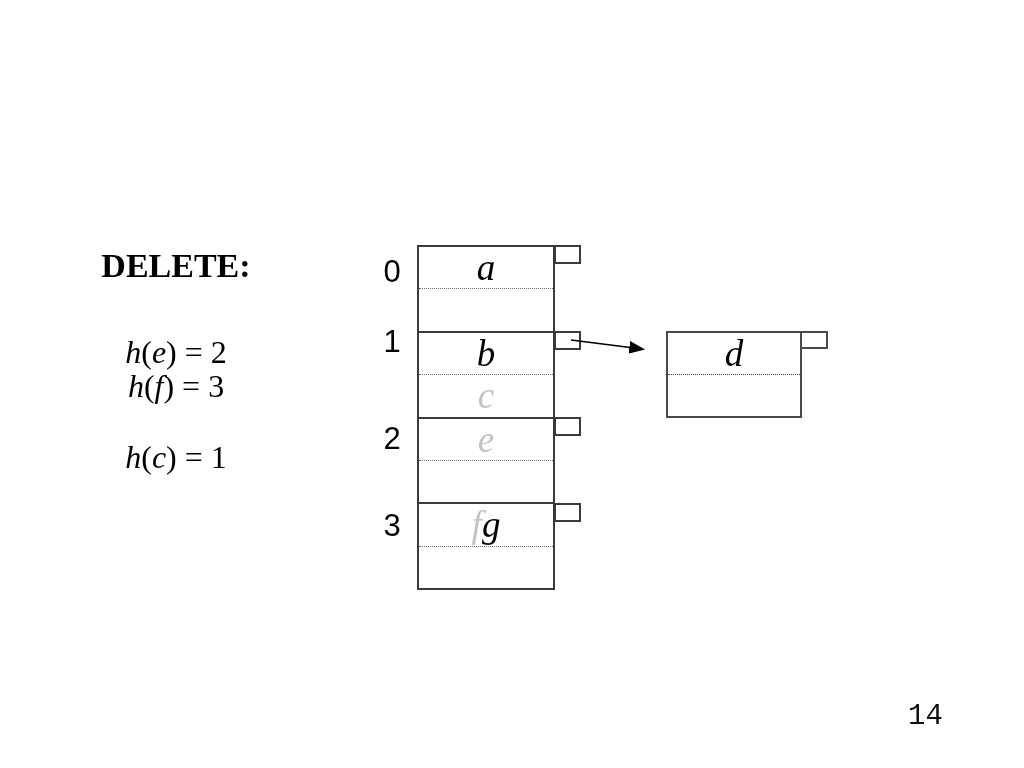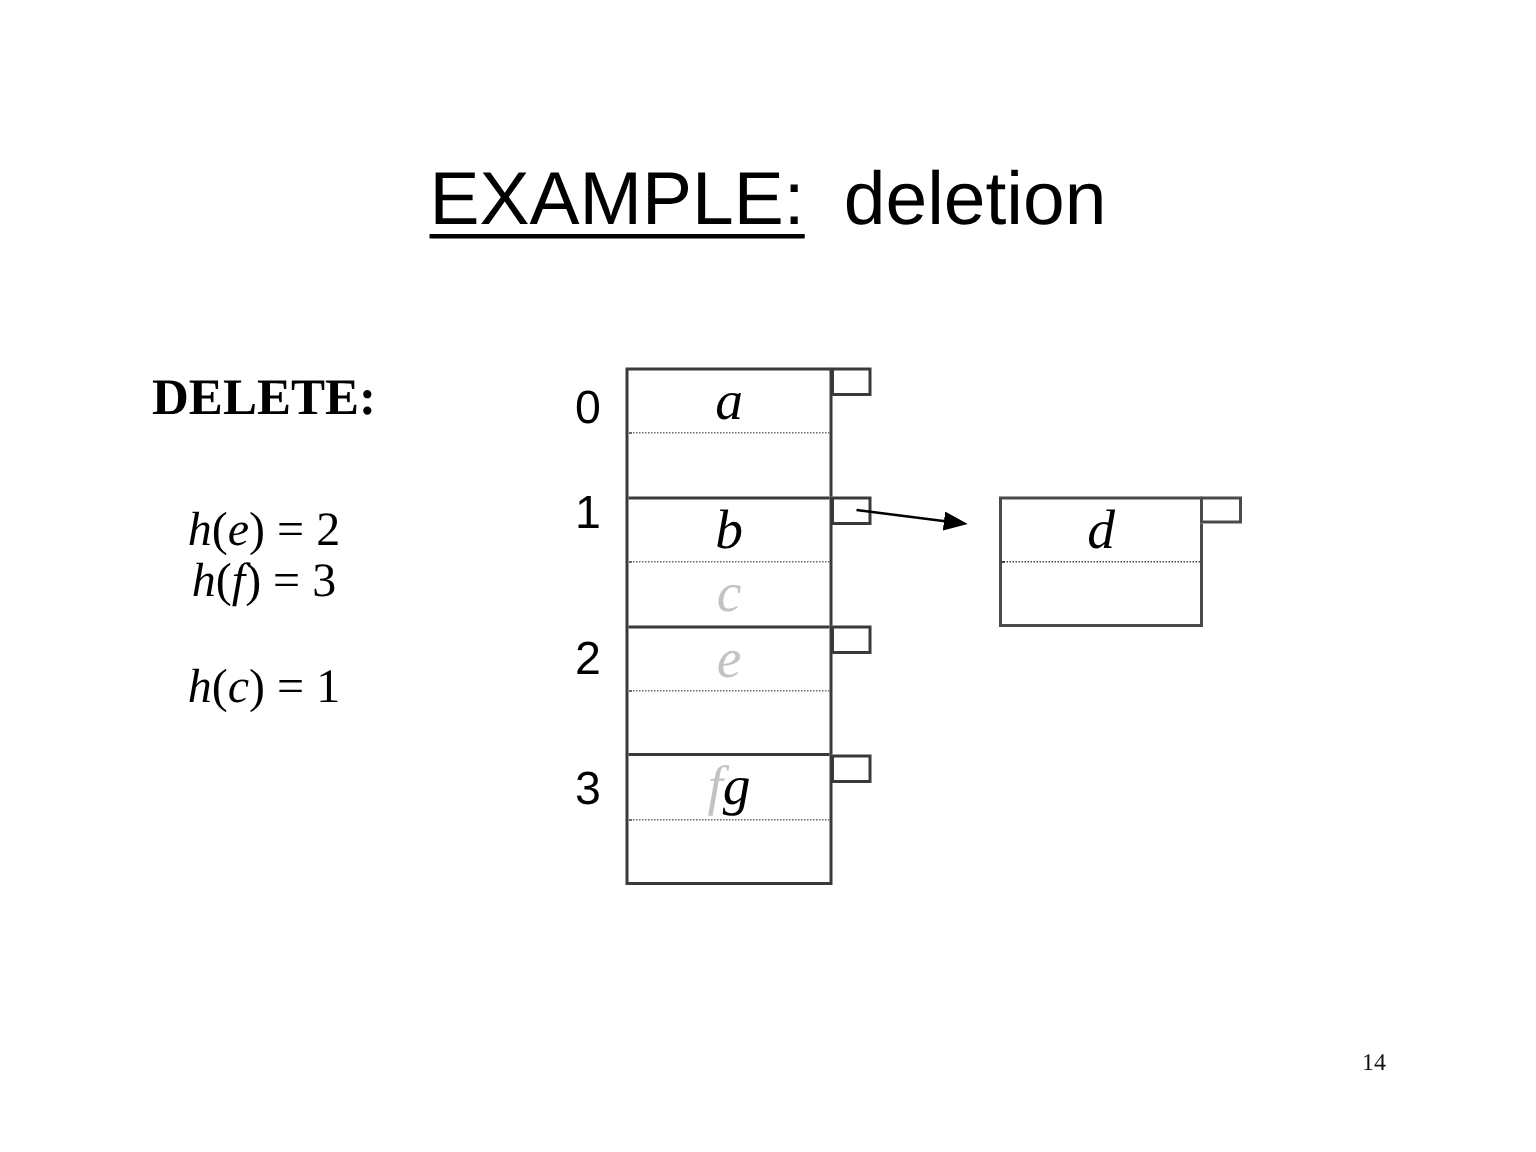--- a/index.html
+++ b/index.html
@@ -152,31 +152,30 @@
     left: 0; top: 0;
     width: 1024px; height: 768px;
     pointer-events: none;
   }
 
   
   .page-num {
     position: absolute;
     left: 908px;
     top: 700px;
-    font-family: Liberation Serif, serif;
-    font-size: 16px;
+    font-family: Liberation Mono, monospace;
+    font-size: 29px;
     color: #111111;
   }
 </style>
 </head>
 <body>
 
 <div class="slide">
 
-  <h1 class="title"><span class="u">EXAMPLE:</span><span class="gap"></span><span>deletion</span></h1>
 
   <div class="delete-panel">
     <div class="dp-heading">DELETE:</div>
 
     <div class="eq eq-0"><span class="it">h</span><span>(</span><span class="it">e</span><span>)</span><span class="sp"></span><span>=</span><span class="sp"></span><span>2</span></div>
 
     <div class="eq eq-1"><span class="it">h</span><span>(</span><span class="it">f</span><span>)</span><span class="sp"></span><span>=</span><span class="sp"></span><span>3</span></div>
 
     <div class="eq eq-2"><span class="it">h</span><span>(</span><span class="it">c</span><span>)</span><span class="sp"></span><span>=</span><span class="sp"></span><span>1</span></div>
   </div>

